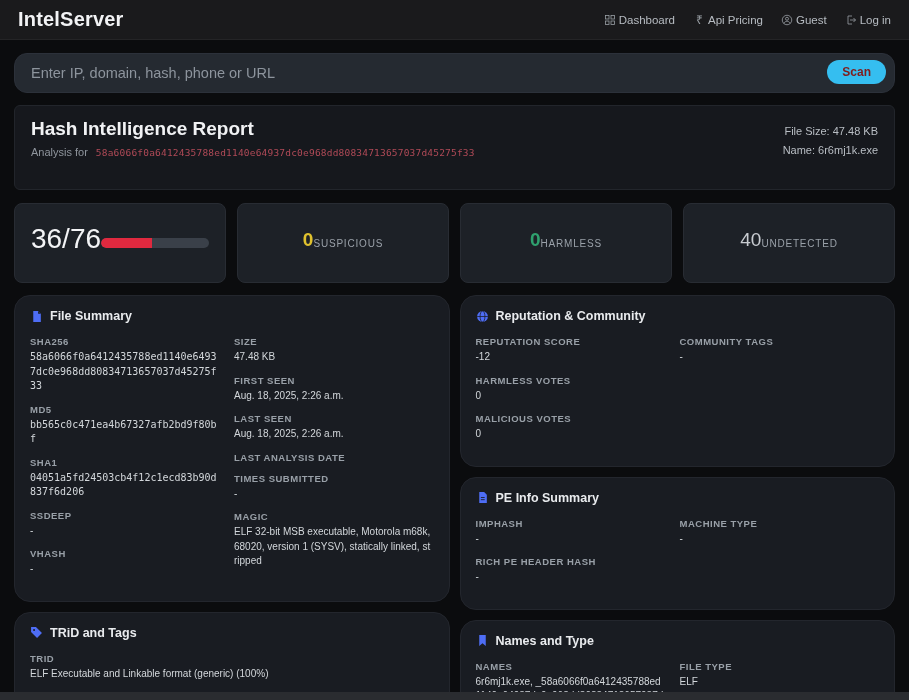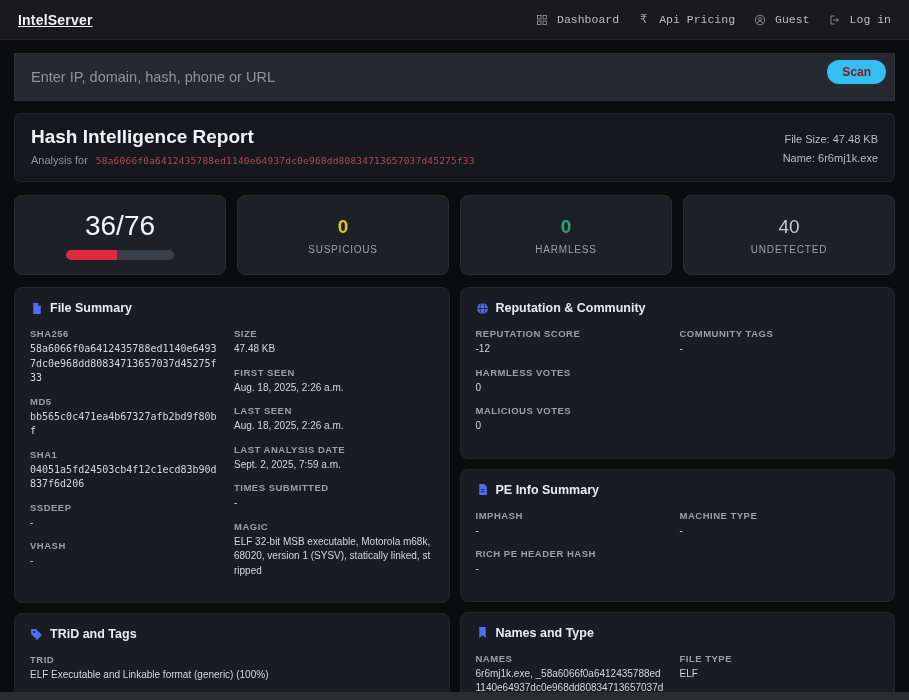--- a/index.html
+++ b/index.html
@@ -8,81 +8,81 @@
     background:#0b0c0e;
     font-family:"Liberation Sans", sans-serif;
     color:#d7dade;
   }
   
   .topbar {
     height:40px; background:#1a1a1c; border-bottom:1px solid #242426;
     display:flex; align-items:center; justify-content:space-between;
     padding:0 18px;
   }
-  .brand { font-size:14px; font-weight:bold; color:#f2f3f5; letter-spacing:.2px;text-decoration:underline; }
+  .brand { font-size:20px; font-weight:bold; color:#f2f3f5; letter-spacing:.2px; }
   .nav { display:flex; align-items:center; gap:18px; }
   .nav-item {
-    display:flex; align-items:center; gap:9px;
-    font-size:11.5px; color:#b7bcc2; cursor:pointer;font-family:Liberation Mono, monospace;
+    display:flex; align-items:center; gap:2px;
+    font-size:11.5px; color:#b7bcc2; cursor:pointer;
   }
   .nav-ico { width:13px; height:13px; display:inline-flex; align-items:center; justify-content:center; color:#9aa0a6; font-size:12px; }
   .nav-ico svg { width:12px; height:12px; fill:none; stroke:#9aa0a6; stroke-width:1.6; }
 
   
   .search-row { padding:13px 14px 0 14px; }
   .search-wrap { position:relative; }
   .search-input {
-    width:100%; height:48px; border-radius:0; border:1px solid #2c313a;
+    width:100%; height:40px; border-radius:13px; border:1px solid #2c313a;
     background:#252a31; color:#ffffff; font-size:14.5px; padding:0 90px 0 16px;
     outline:none; font-family:"Liberation Sans", sans-serif;
   }
   .search-input::placeholder { color:#8d949d; }
   .scan-btn {
     position:absolute; right:9px; top:7px; height:24px; padding:0 15px;
     background:#35bef0; color:#7f1d1d; border:none; border-radius:12px;
     font-size:12px; font-weight:bold; cursor:pointer;
     font-family:"Liberation Sans", sans-serif;
   }
 
   
   .report-head {
     margin:12px 14px 0 14px; background:#16181d; border:1px solid #22252b;
-    border-radius:6px; padding:12px 16px 14px 16px;
+    border-radius:6px; padding:12px 16px 30px 16px;
     display:flex; justify-content:space-between; align-items:flex-start;
   }
   .report-title { font-size:19px; font-weight:bold; color:#f1f2f4; margin-bottom:6px; }
   .analysis-line { font-size:11px; color:#8f959d; }
   .analysis-hash {
     font-family:"DejaVu Sans Mono", monospace; font-size:9.5px;
     color:#b04a57; margin-left:8px; letter-spacing:.2px;
   }
   .report-meta { text-align:right; font-size:11px; color:#b9bec4; line-height:1.7; padding-top:4px; white-space:nowrap; }
 
   
   .stats { display:flex; gap:11px; margin:13px 14px 0 14px; }
   .stat-card {
     flex:1; background:#1d2127; border:1px solid #282c33; border-radius:8px;
-    height:80px; display:flex; flex-direction:column; align-items:center; justify-content:center;
+    height:80px; display:flex; flex-direction:row; align-items:center; justify-content:center;
   }
   .score-value { font-size:28px; color:#f3f4f6; font-weight:normal; line-height:1.1; margin-bottom:8px; }
   .score-track {
     width:108px; height:10px; background:#3a4049; border-radius:6px; overflow:hidden;
   }
   .score-fill { height:100%; background:#e0293f; border-radius:6px 0 0 6px; }
   .stat-value { font-size:19px; font-weight:bold; margin-bottom:6px; }
   .stat-label { font-size:10px; letter-spacing:.8px; color:#9aa1a9; }
   .c-malicious { color:#d5394a; }
   .c-suspicious { color:#e0c22e; }
   .c-harmless { color:#2fa06e; }
   .c-undetected { color:#c8ccd1; font-weight:normal; }
 
   
   .main { display:grid; grid-template-columns:1fr 1fr; gap:10px; margin:12px 14px 0 14px; }
   .col { display:flex; flex-direction:column; gap:10px; }
-  .panel { background:#191c22; border:1px solid #23262d; border-radius:8px; padding:13px 15px 14px 15px; }
+  .panel { background:#191c22; border:1px solid #23262d; border-radius:16px; padding:13px 15px 14px 15px; }
   .panel-title { display:flex; align-items:center; gap:7px; font-size:12.5px; font-weight:bold; color:#e9ebee; margin-bottom:13px; }
   .sec-ico { width:13px; height:13px; display:inline-flex; }
   .sec-ico svg { width:13px; height:13px; fill:#4e6df5; stroke:none; }
   .fields-2col { display:grid; grid-template-columns:1fr 1.05fr; column-gap:14px; }
   .field { margin-bottom:10px; }
   .f-label { font-size:9.5px; font-weight:bold; letter-spacing:.5px; color:#99a0a8; margin-bottom:3px; }
   .f-value { font-size:10px; color:#d3d7db; line-height:1.45; word-break:break-all; }
   .f-mono { font-family:"DejaVu Sans Mono", monospace; font-size:10px; }
   .panel-fs { min-height:278px; }
   .panel-rep { min-height:146px; }
@@ -222,21 +222,20 @@
           <div class="field">
             <div class="f-label">FIRST SEEN</div>
             <div class="f-value">Aug. 18, 2025, 2:26 a.m.</div>
           </div>
           <div class="field">
             <div class="f-label">LAST SEEN</div>
             <div class="f-value">Aug. 18, 2025, 2:26 a.m.</div>
           </div>
           <div class="field">
             <div class="f-label">LAST ANALYSIS DATE</div>
-            <div class="f-value">Sept. 2, 2025, 7:59 a.m.</div>
           </div>
           <div class="field">
             <div class="f-label">TIMES SUBMITTED</div>
             <div class="f-value">-</div>
           </div>
           <div class="field">
             <div class="f-label">MAGIC</div>
             <div class="f-value">ELF 32-bit MSB executable, Motorola m68k, 68020, version 1 (SYSV), statically linked, stripped</div>
           </div>
         </div>

